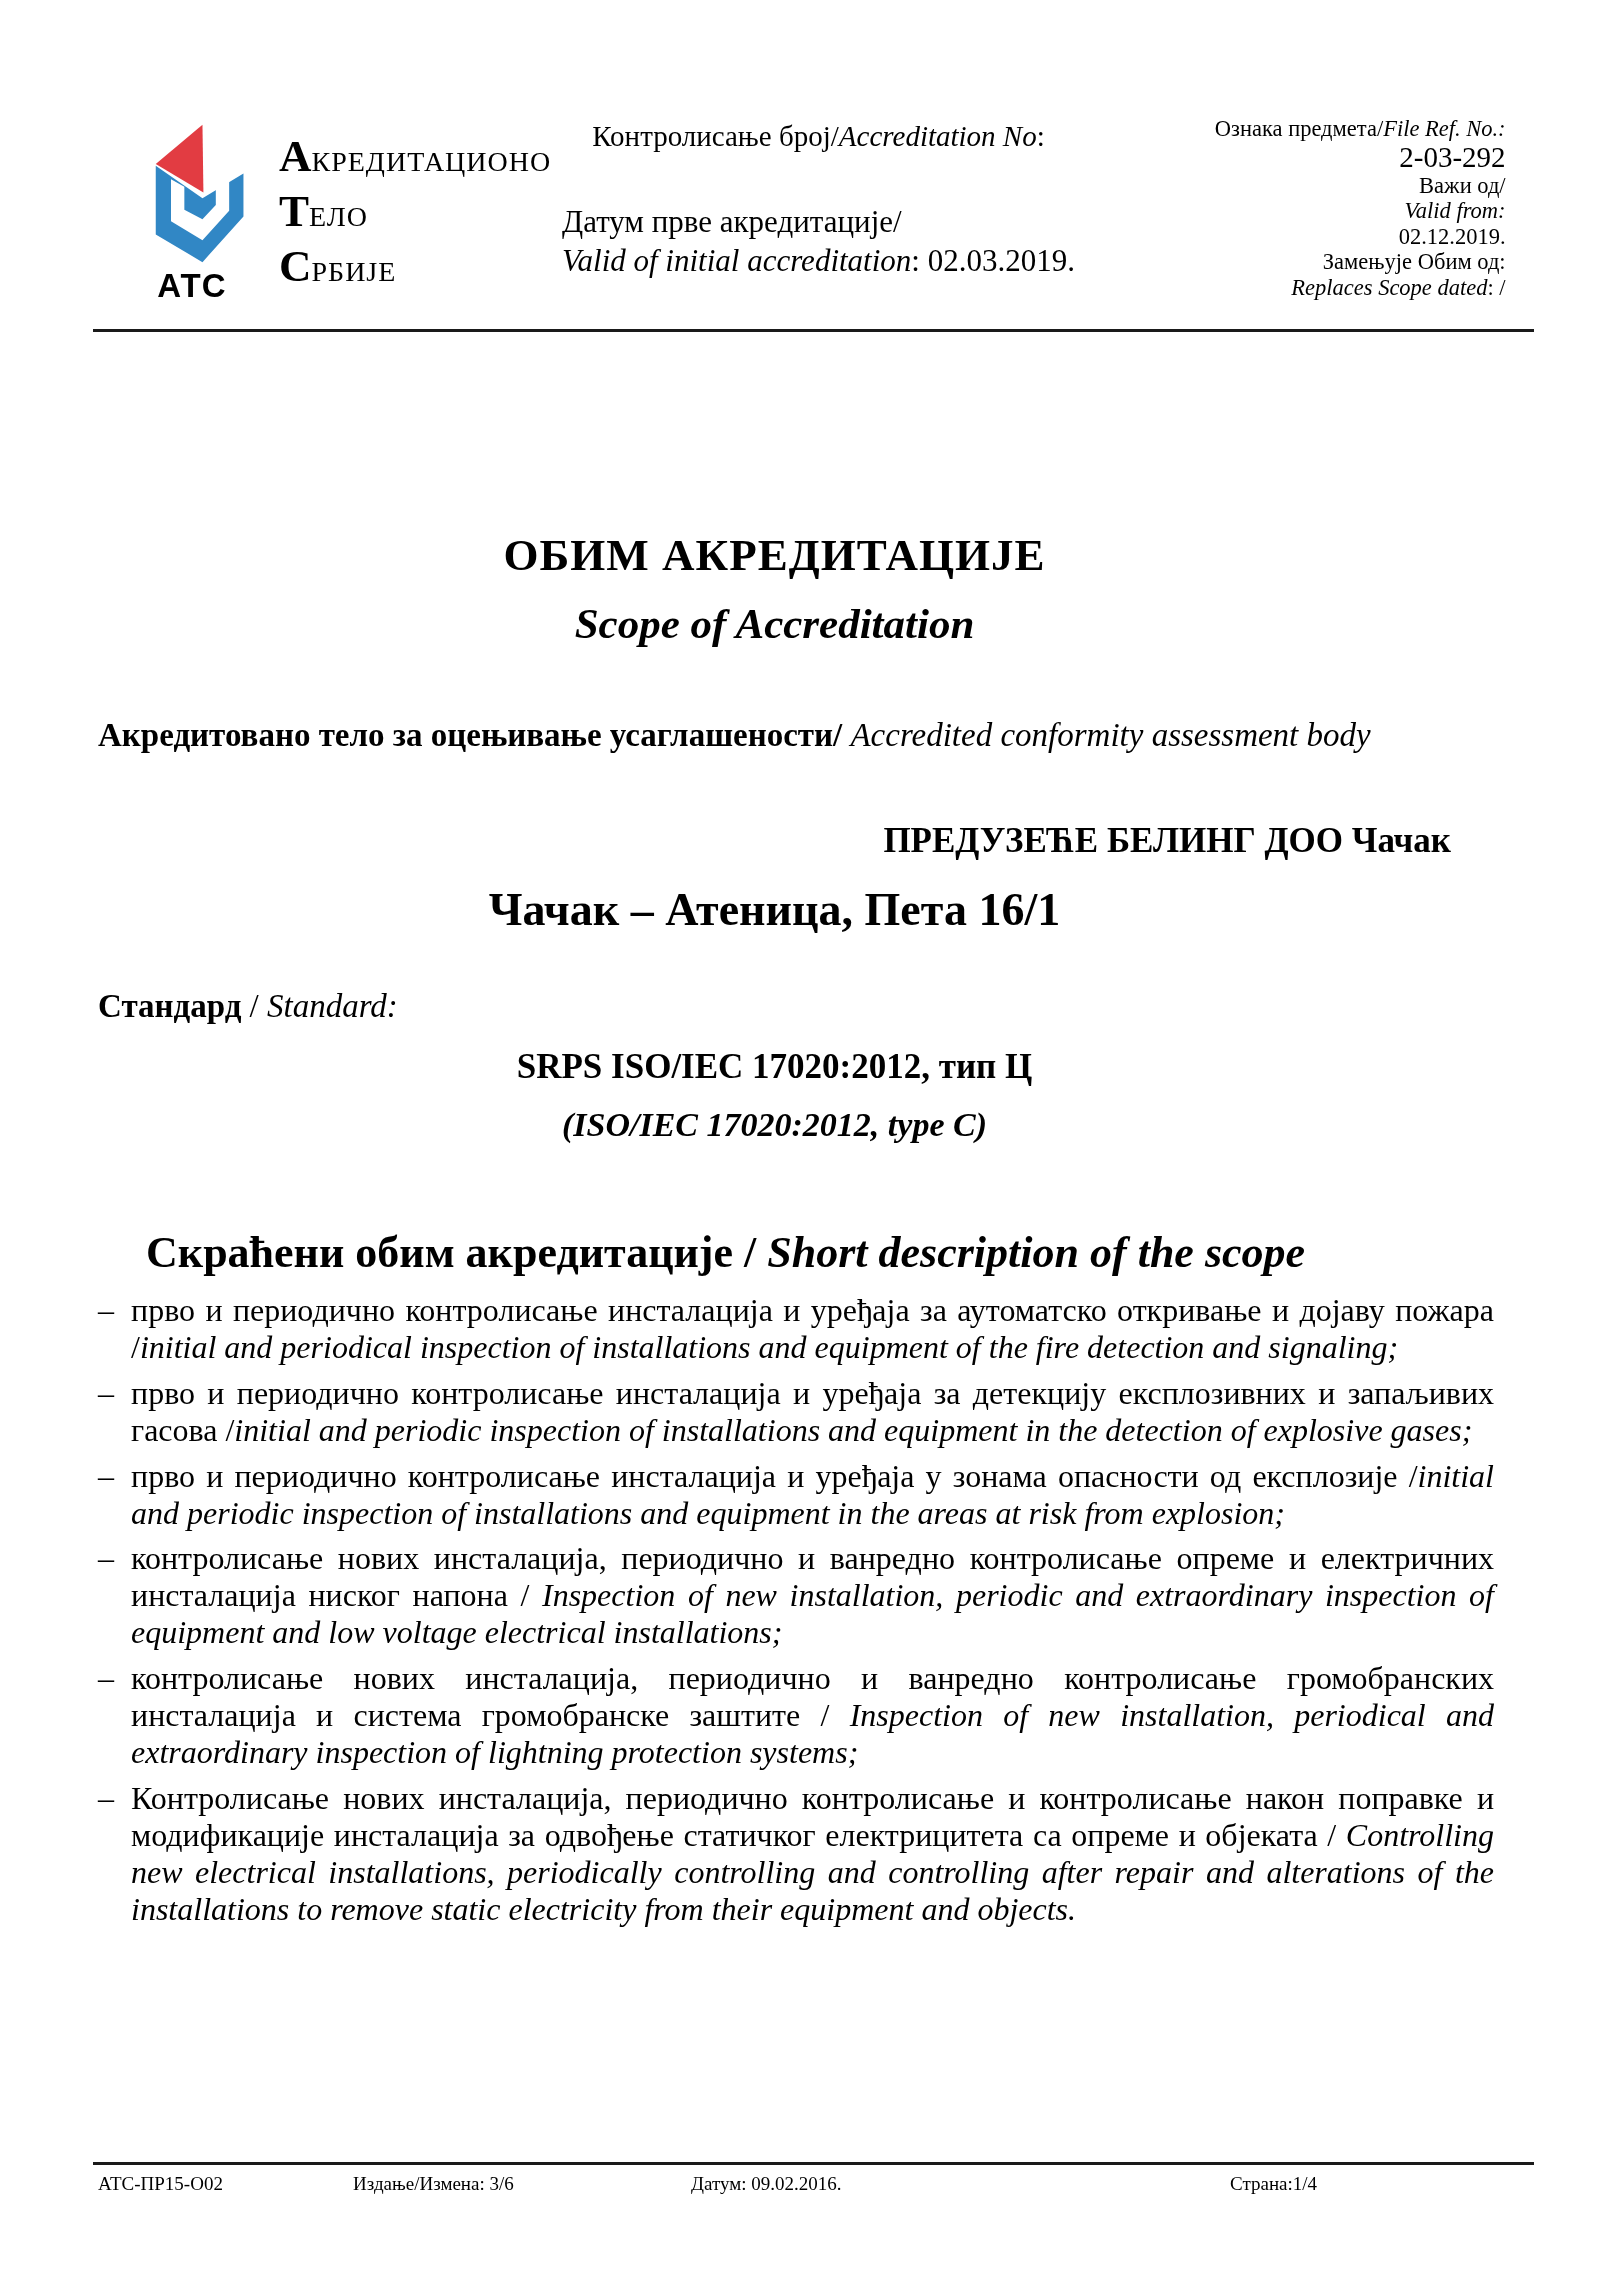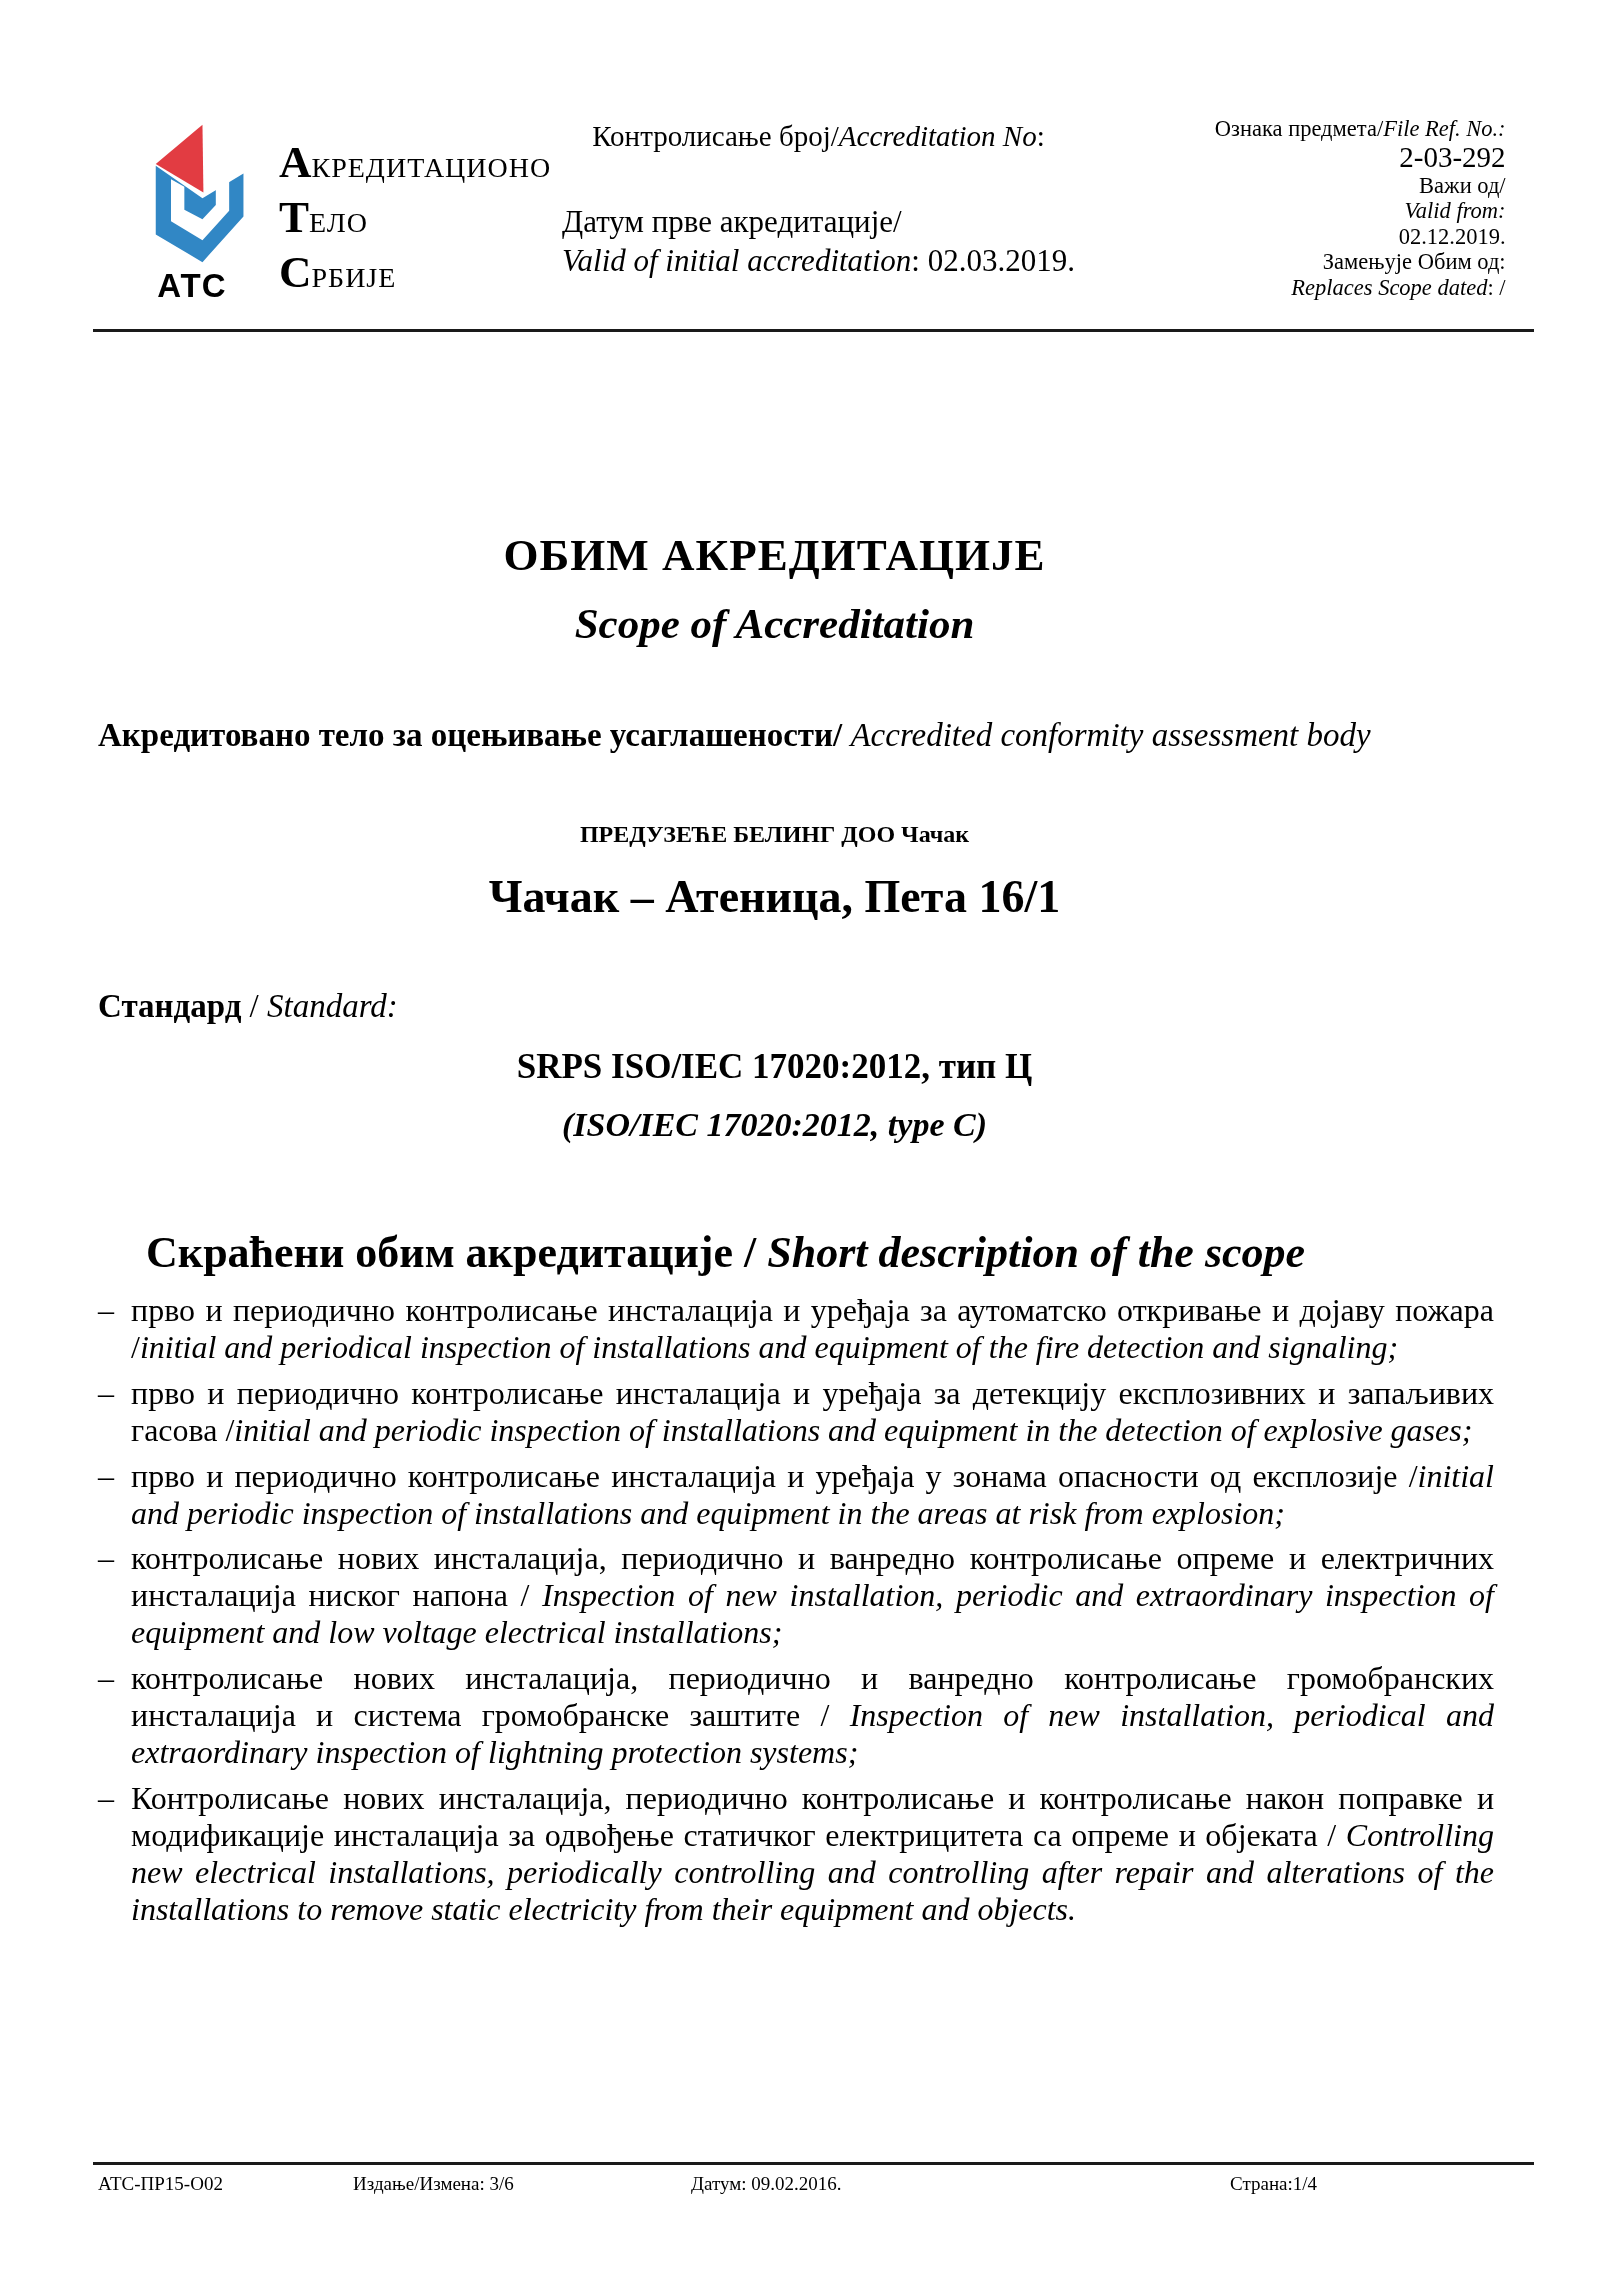--- a/index.html
+++ b/index.html
@@ -19,21 +19,21 @@
 
   
   .header { position: absolute; top: 116px; left: 98px; right: 88px; height: 206px; }
   .logo-block { position: absolute; left: 27.4px; top: 5.9px; width: 133px; text-align: center; }
   .logo-block svg { display: block; width: 123px; height: 143px; margin: 0 auto; }
   .ats-label {
     margin-top: 2px;
     font-family: "Liberation Sans", "DejaVu Sans", sans-serif;
     font-weight: bold; font-size: 33px; letter-spacing: 1px;
   }
-  .brand { position: absolute; left: 181px; top: 19px; }
+  .brand { position: absolute; left: 181px; top: 13px; }
   .brand-line { height: 55px; line-height: 55px; white-space: nowrap; }
   .brand-initial { font-size: 45px; font-weight: bold; }
   .brand-rest { font-size: 28px; letter-spacing: 1px; }
 
   .header-center { position: absolute; left: 353px; top: 3.9px; width: 735px; text-align: center; }
   .acc-no-line { font-size: 29px; }
   .acc-no-value { font-size: 31px; margin-top: 5.9px; }
   .initial-date { display: inline-block; text-align: left; margin-top: 49px; font-size: 31px; line-height: 39px; }
 
   .header-right { position: absolute; right: 27.4px; top: 0; width: 372px; text-align: right; font-size: 22.5px; line-height: 25.5px; }
@@ -45,21 +45,21 @@
   }
 
   
   .title-block { position: absolute; top: 529px; left: 98px; width: 1353px; text-align: center; }
   .title-sr { font-size: 45px; font-weight: bold; letter-spacing: 1px; }
   .title-en { font-size: 43px; font-weight: bold; font-style: italic; margin-top: 17.6px; }
 
   .intro-line { position: absolute; top: 717px; left: 98px; right: 127px; font-size: 33px; }
 
   .company-block { position: absolute; top: 821px; left: 98px; width: 1353px; text-align: center; }
-  .company-name { font-size: 24px; }
+  .company-name { font-size: 35px; text-align: right; }
   .company-address { font-size: 46px; margin-top: 21.6px; }
 
   .standard-label { position: absolute; top: 988px; left: 98px; font-size: 33px; }
   .standard-value { position: absolute; top: 1047px; left: 98px; width: 1353px; text-align: center; font-size: 35px; font-weight: bold; }
   .standard-value-en { position: absolute; top: 1106px; left: 98px; width: 1353px; text-align: center; font-size: 34px; font-weight: bold; font-style: italic; }
 
   
   .scope-heading { position: absolute; top: 1227px; left: 98px; font-size: 44px; margin-left: 48px; }
   .scope-list { position: absolute; top: 1292px; left: 98px; width: 1396px; list-style: none; }
   .scope-list li {

